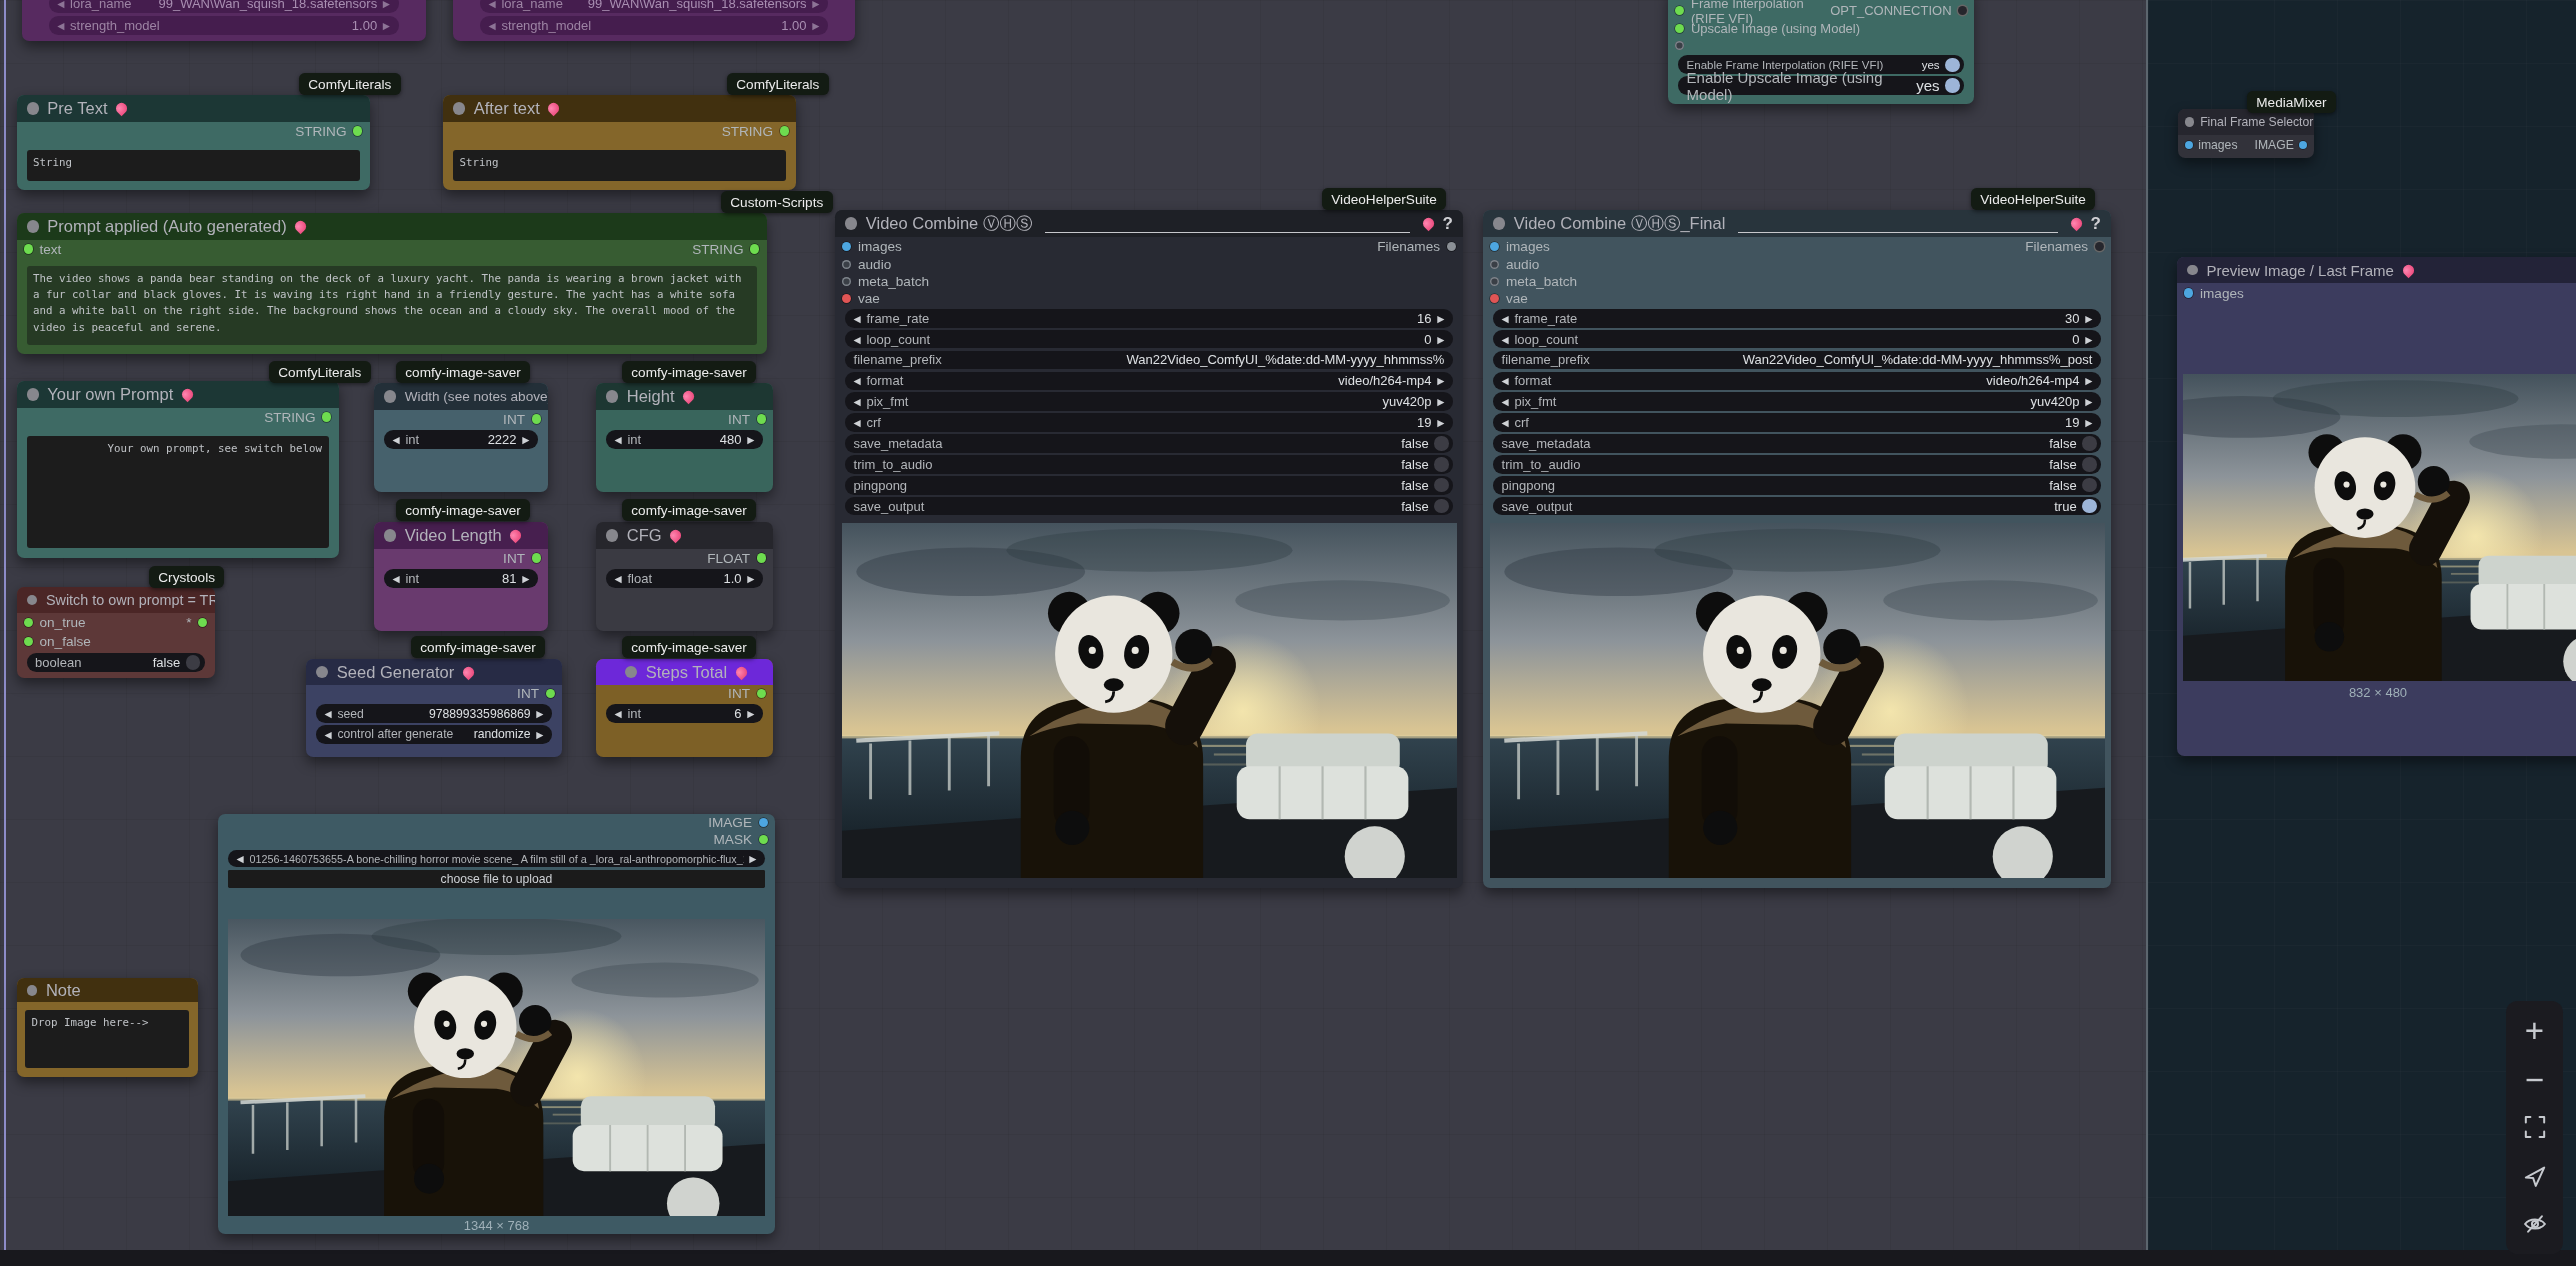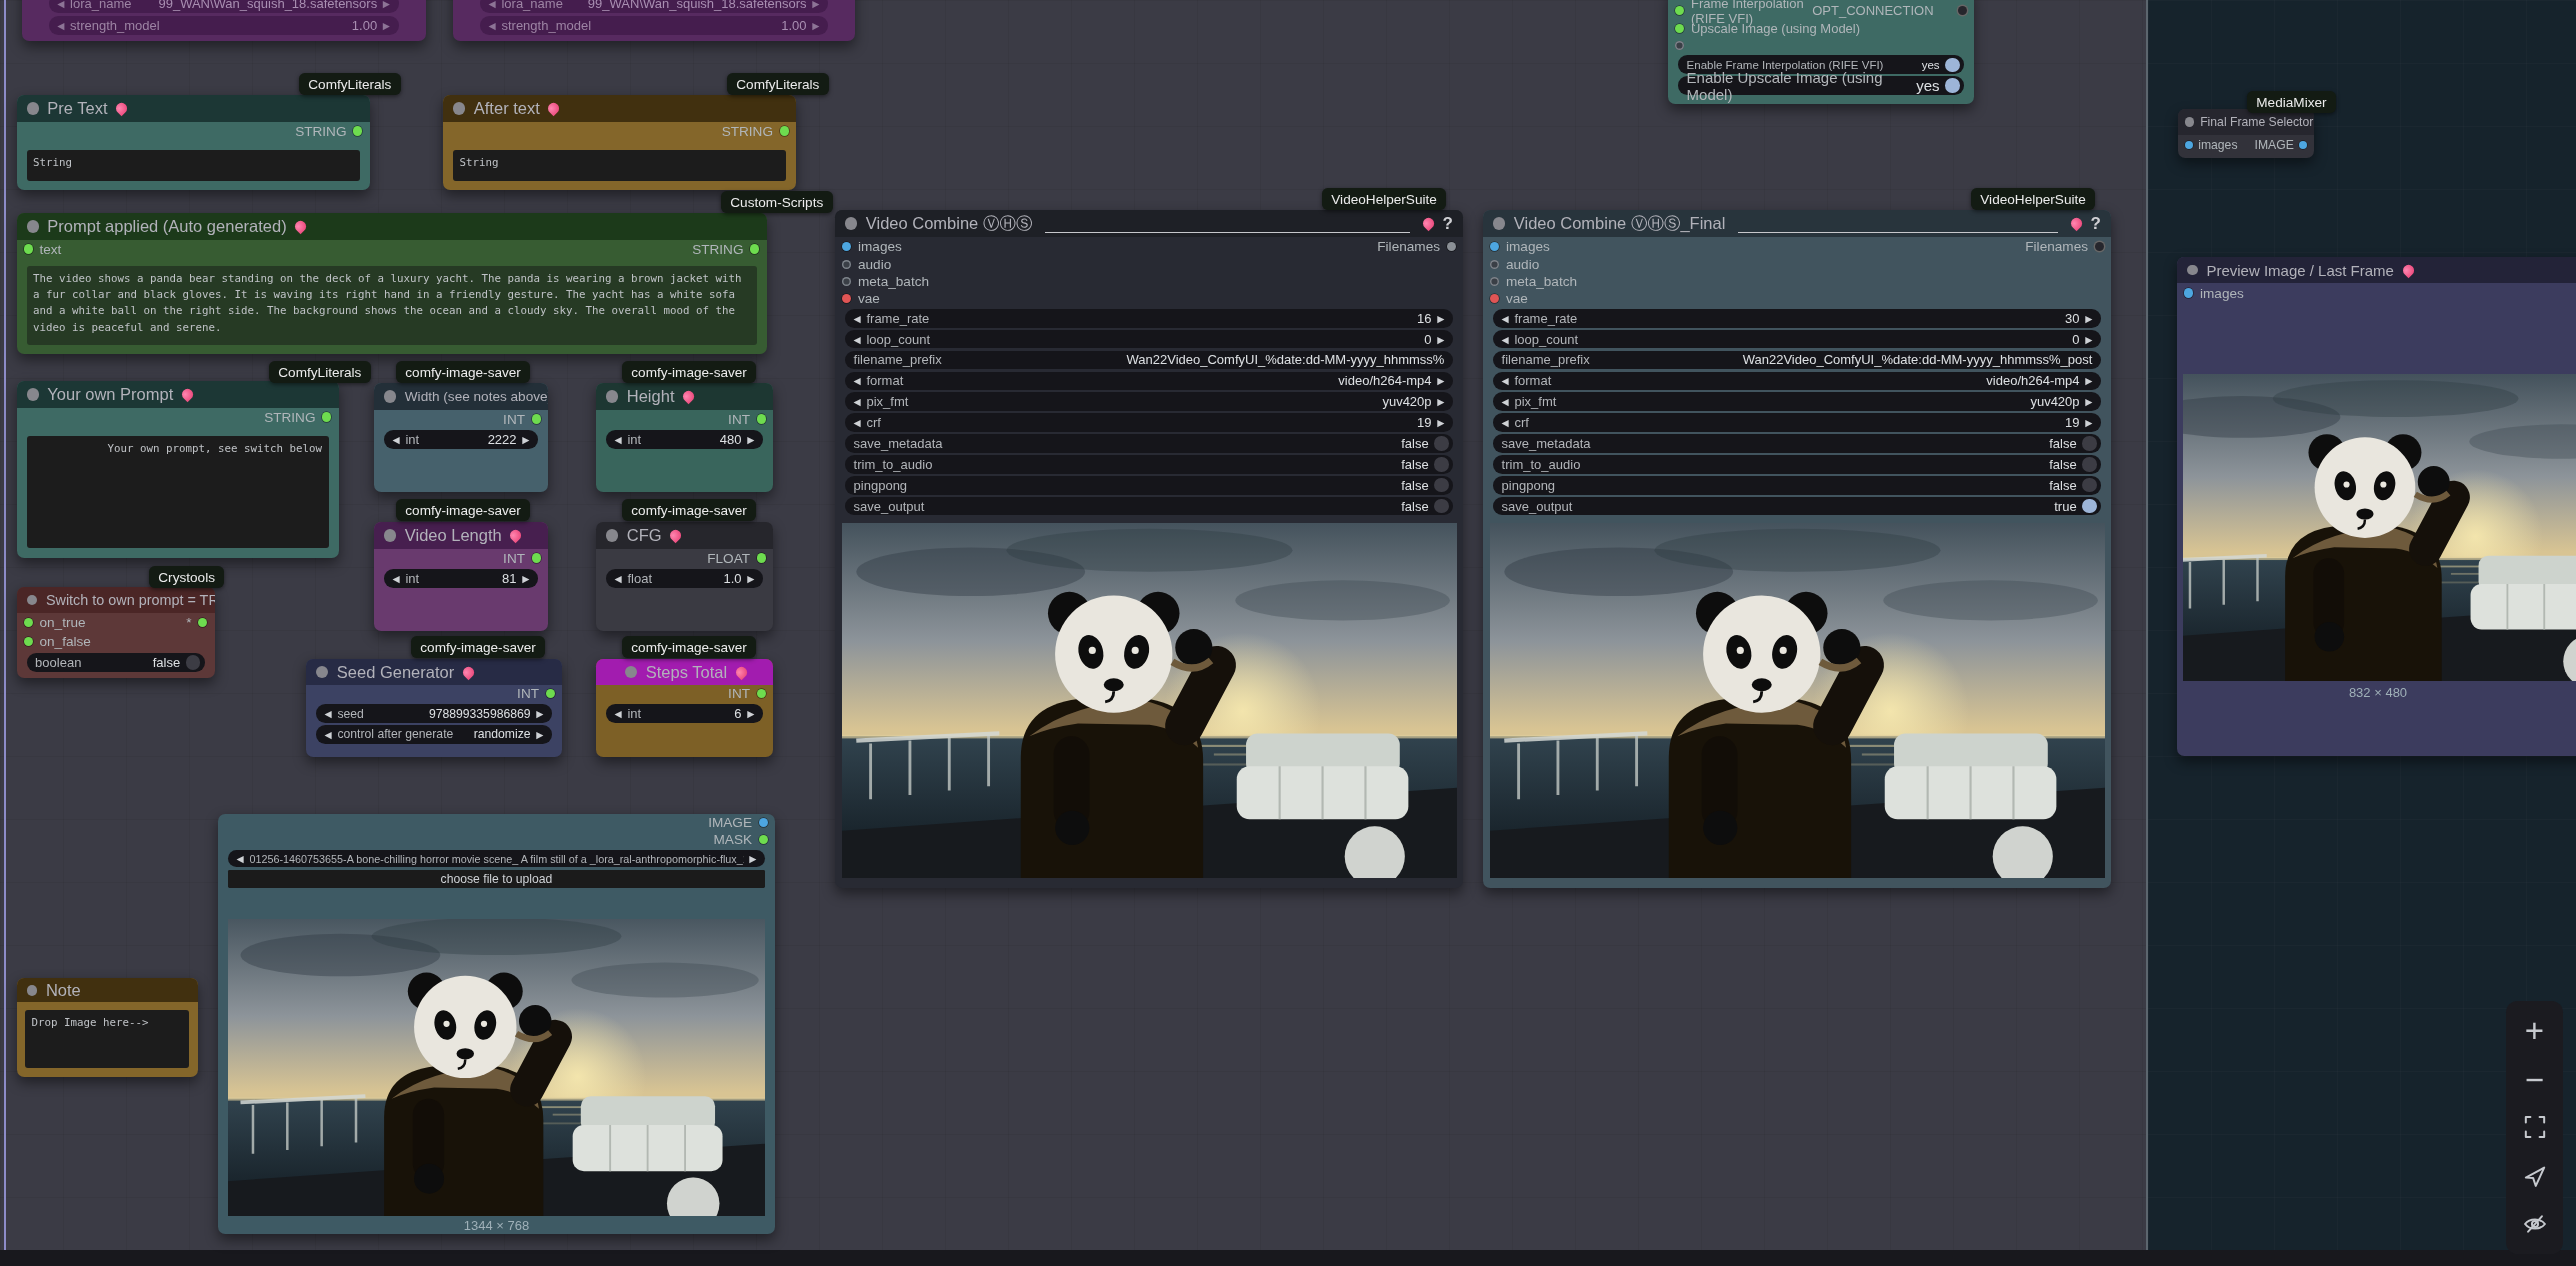--- a/index.html
+++ b/index.html
@@ -44,21 +44,21 @@
 
   
   .teal .hdr{background:#1c3735;} .teal{background:#3e6a64;}
   .brown .hdr{background:#41300f;} .brown{background:#84662a;}
   .green .hdr{background:#1c3a1a;} .green{background:#375c32;}
   .slate .hdr{background:#232f38;} .slate{background:#46616c;}
   .tealgreen .hdr{background:#1d3732;} .tealgreen{background:#39655c;}
   .purple .hdr{background:#471f4f;} .purple{background:#693a6e;}
   .darkgray .hdr{background:#26262c;} .darkgray{background:#3a3a42;}
   .navy .hdr{background:#272b45;} .navy{background:#3c4263;}
-  .gold .hdr{background:#a21caf;padding-left:29px;} .gold{background:#7d6026;}
+  .gold .hdr{background:#6d28d9;padding-left:29px;} .gold{background:#7d6026;}
   .maroon .hdr{background:#4b2626;} .maroon{background:#5d3838;}
   .slateteal .hdr{background:#28424a;} .slateteal{background:#3e5a64;}
   .vcdark .hdr{background:#1e2026;} .vcdark{background:#282a33;}
   .vcslate .hdr{background:#28343c;} .vcslate{background:#41545e;}
   .navypurple .hdr{background:#232338;} .navypurple{background:#3c3c5e;}
   .gray .hdr{background:#26262e;} .gray{background:#32323a;}
   .loranode{background:#572a60;border-radius:7.2px;}
   .loranode .pill{background:#451d4e;color:#9d84a4;position:absolute;left:17px;right:17px;}
   .loranode .pill .wvalue{color:#a98fb2;} .loranode .pill .arr{color:#8d7496;}
 
@@ -744,21 +744,21 @@
       </div>
     </div>
 </div>
 
 <div class="node teal" style="left:1668px;top:-11.5px;width:306px;height:115px;">
   <div class="iorow" style="justify-content:space-between;height:18.7px;margin-top:13px;font-size:13px;">
     <span style="display:flex;align-items:center;gap:6.5px;">
         <span class="dot dg"></span>
         <span>Frame Interpolation (RIFE VFI)</span>
       </span>
-    <span style="display:flex;align-items:center;gap:24px;">
+    <span style="display:flex;align-items:center;gap:6px;">
         <span>OPT_CONNECTION</span>
         <span class="dot ddark"></span>
       </span>
   </div>
   <div class="iorow" style="height:17px;font-size:13px;">
       <span class="dot dg"></span>
       <span>Upscale Image (using Model)</span>
     </div>
   <div class="iorow" style="height:16px;">
       <span class="dot dhollow"></span>

